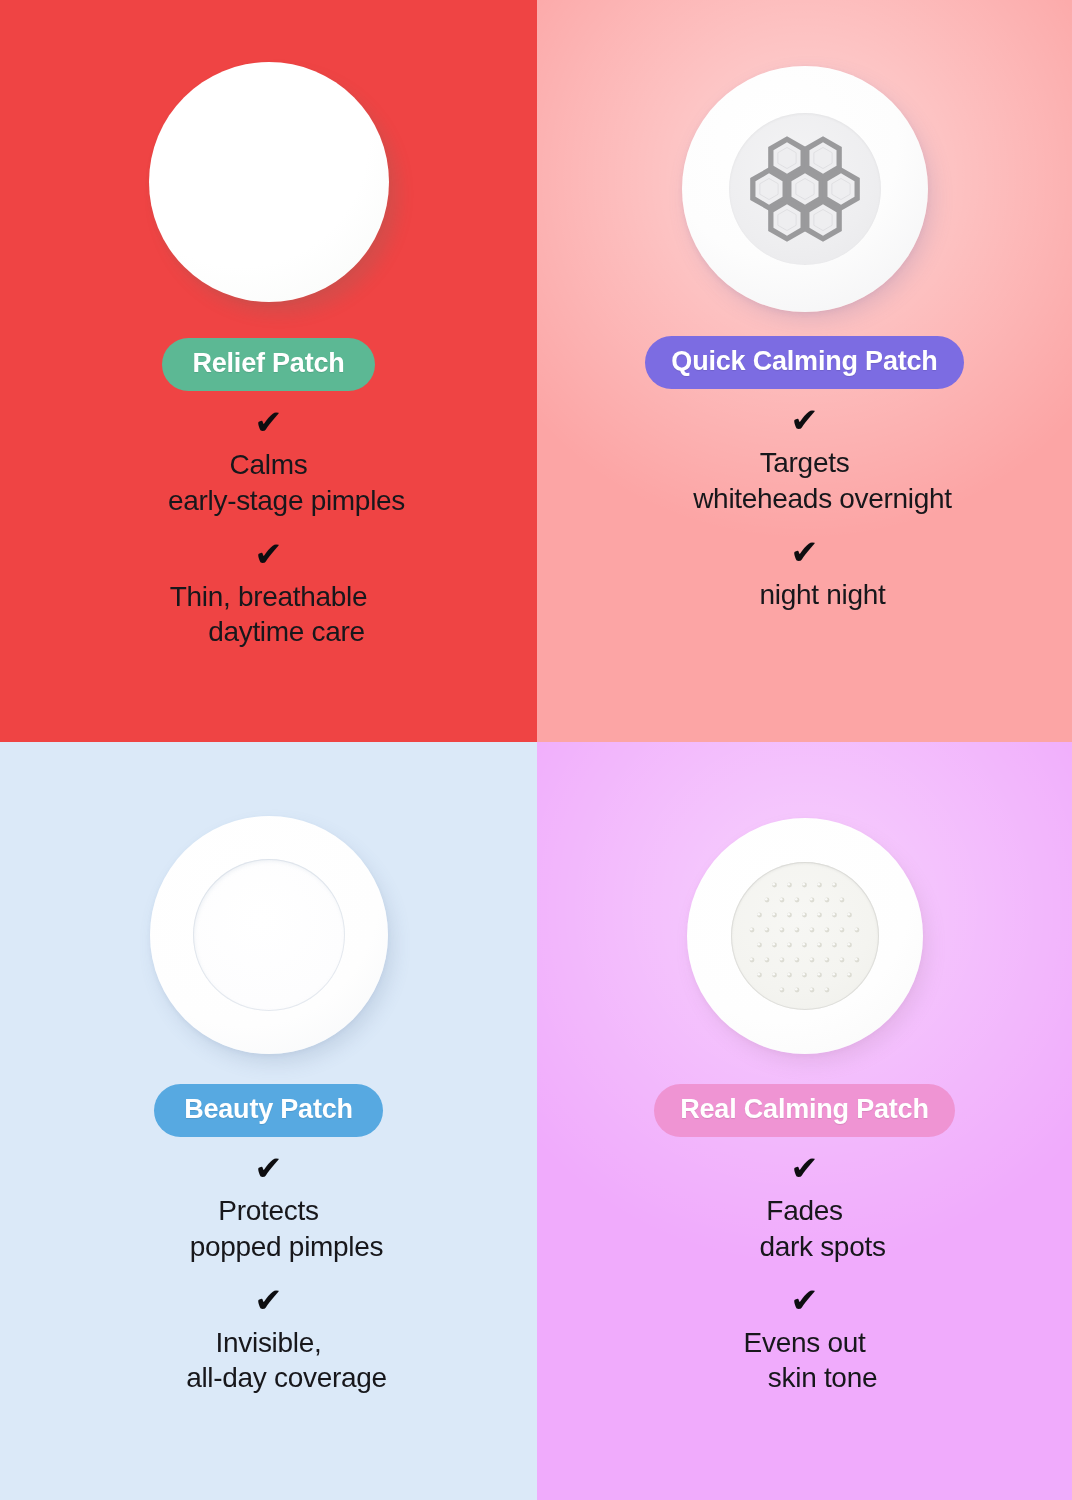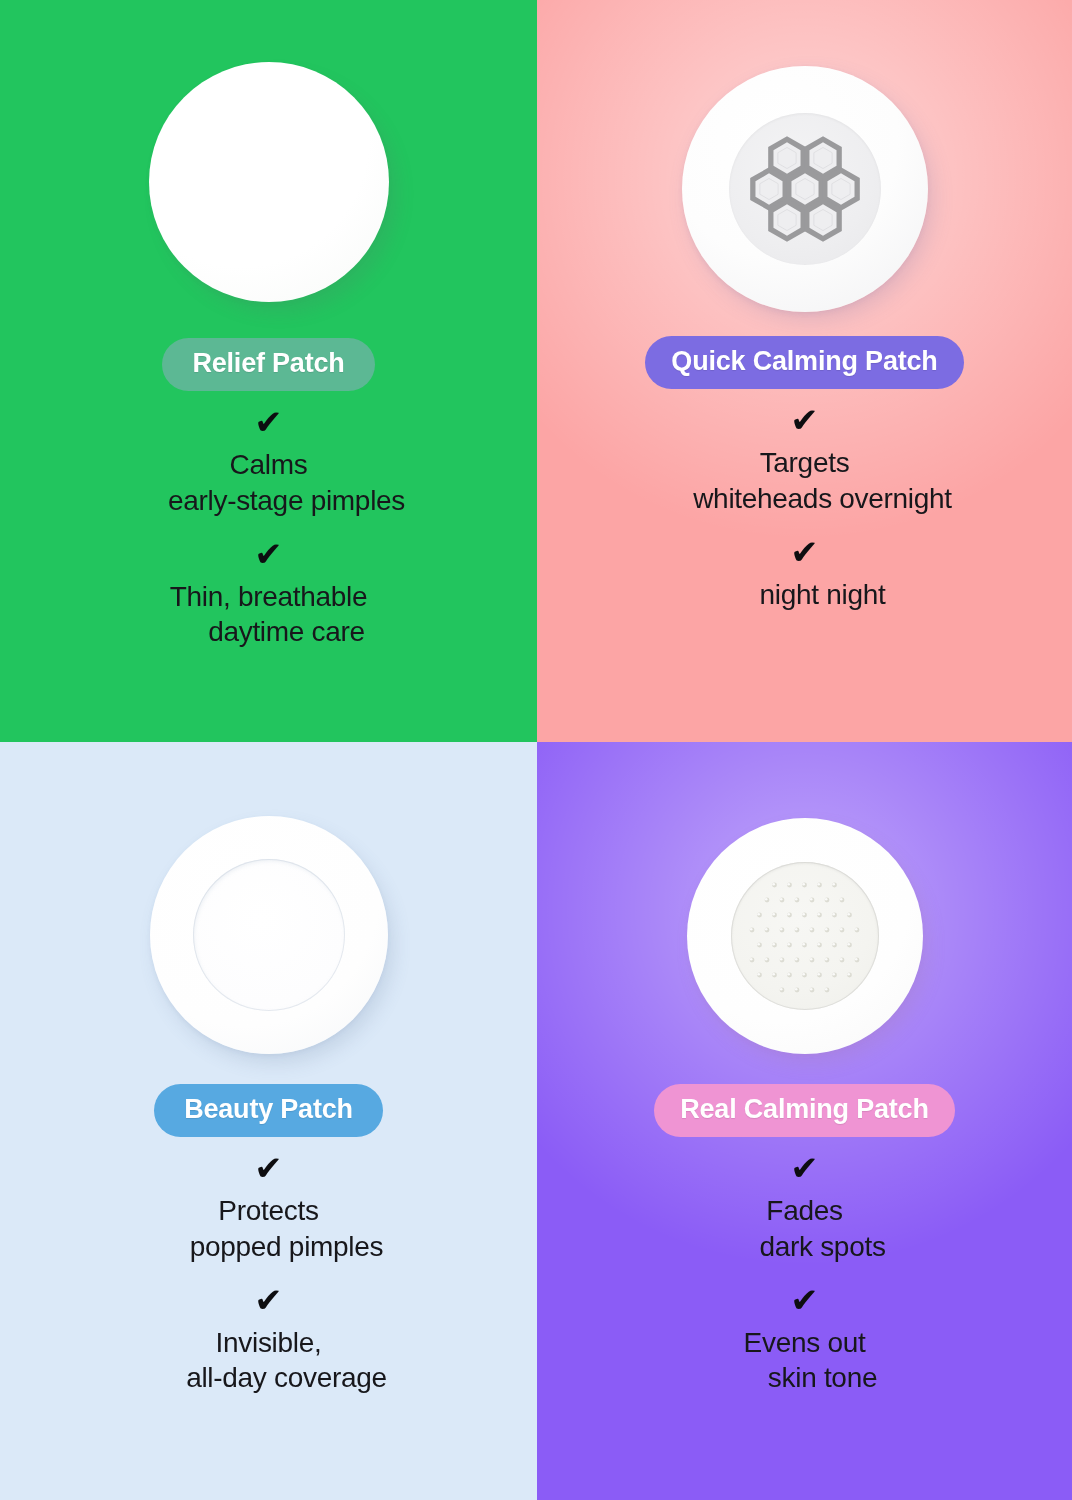--- a/index.html
+++ b/index.html
@@ -25,24 +25,24 @@
   }
 
   .quad {
     position: relative;
     overflow: hidden;
     display: flex;
     flex-direction: column;
     align-items: center;
     box-sizing: border-box;
   }
-  .quad.q1 { background: #22c55e; }
+  .quad.q1 { background: #ef4444; }
   .quad.q2 { background: #fca5a5; }
   .quad.q3 { background: #dbe9f8; }
-  .quad.q4 { background: #8b5cf6; }
+  .quad.q4 { background: #f0abfc; }
 
   
   .quad.q2::before {
     content: "";
     position: absolute;
     inset: 0;
     background: radial-gradient(circle at 50% 24%, rgba(255,255,255,0.55) 0%, rgba(255,255,255,0.0) 58%);
     pointer-events: none;
   }
   .quad.q4::before {

